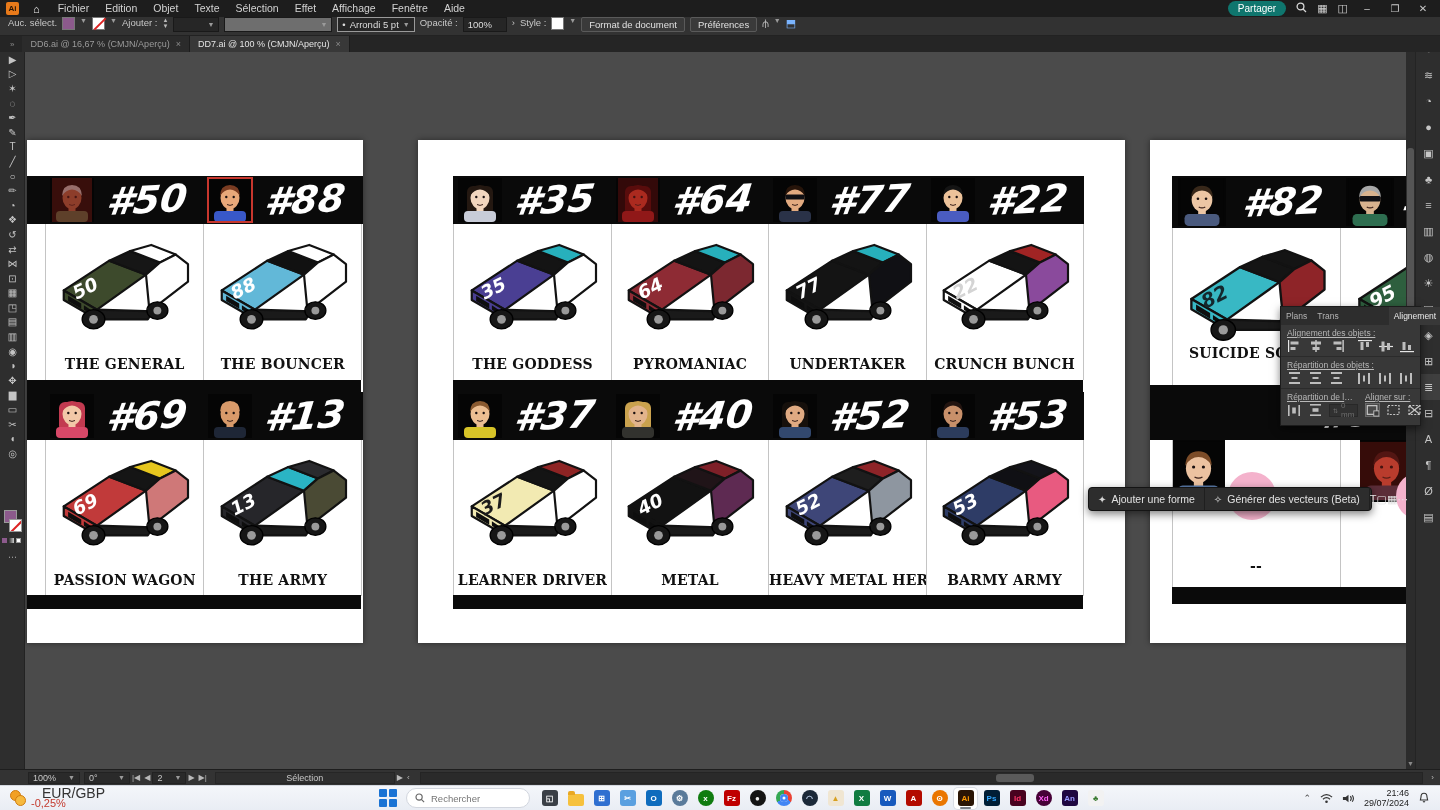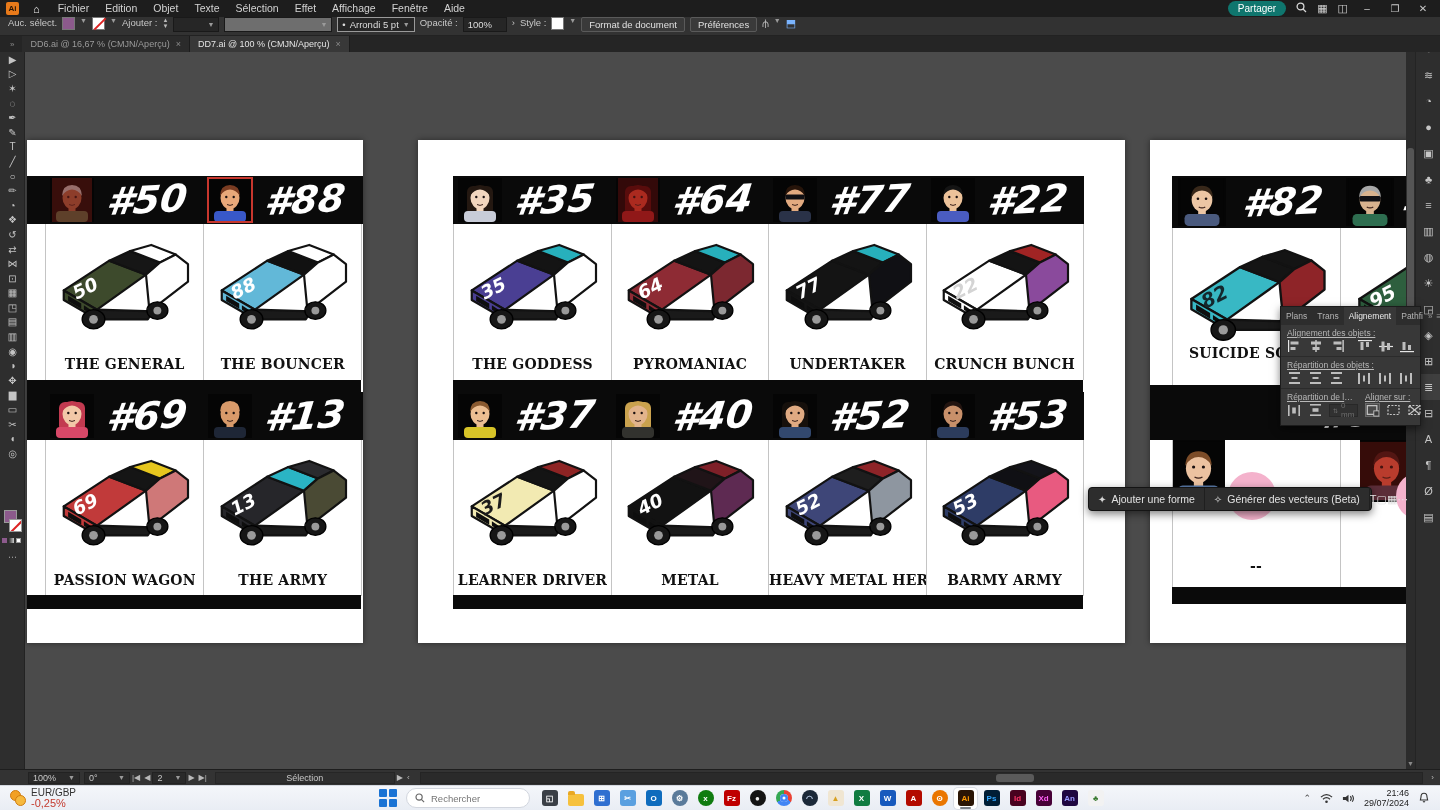--- a/index.html
+++ b/index.html
@@ -66,21 +66,21 @@
 
   
   #vscroll { position:absolute; left:1381px; top:0; width:9px; height:717px; background:#2c2c2c; }
   #vscroll .thumb { position:absolute; left:1px; top:96px; width:7px; height:210px; background:#555; border-radius:3px; }
   #vscroll .arr { position:absolute; left:0; bottom:2px; width:9px; text-align:center; color:#888; font-size:7px; }
 
   
   #align-panel { position:absolute; left:1280px; top:306px; width:141px; height:120px; background:#383838; border:1px solid #1c1c1c; box-shadow:0 3px 8px rgba(0,0,0,.5); z-index:70; font-size:8.5px; }
   #ap-tabs { height:18px; background:#2d2d2d; display:flex; align-items:stretch; color:#b4b4b4; }
   #ap-tabs .aptab { padding:0 5px; display:flex; align-items:center; font-size:8.5px; white-space:nowrap; }
-  #ap-tabs .aptab.active { background:#383838; color:#ececec; }
+  #ap-tabs .aptab.active { background:#383838; color:#ececec;margin-left:45px; }
   #ap-tabs .apmore { margin-left:auto; display:flex; align-items:center; gap:4px; color:#9a9a9a; padding-right:4px; font-size:8px; }
   .ap-label { color:#b8b8b8; padding:3px 6px 1px; white-space:nowrap;text-decoration:underline; }
   .ap-row { display:flex; align-items:center; padding:0 6px; gap:6px; }
   .ap-ic { width:15px; height:14px; display:flex; align-items:center; justify-content:center; }
   .ap-ic.boxed { background:#4a4a4a; border:1px solid #6a6a6a; }
   .ap-gap { width:10px; }
   .ap-spin { width:44px; height:13px; background:#313131; border:1px solid #282828; color:#6e6e6e; font-size:8px; display:flex; align-items:center; gap:3px; padding:0 3px; }
   .ap-sep { height:1px; background:#2b2b2b; margin:3px 0 0; }
 
   
@@ -97,21 +97,21 @@
   #hscroll { position:relative; flex:1; height:12px; margin:0 6px 0 8px; background:#2a2a2a; border:1px solid #242424; }
   #hscroll .thumb { position:absolute; left:575px; top:1px; width:38px; height:8px; background:#5a5a5a; border-radius:3px; }
 
   
   #wintaskbar { position:absolute; left:0; top:785px; width:1440px; height:25px; background:linear-gradient(#f4f6fa,#e9edf4); border-top:1px solid #d4d8e0; display:flex; align-items:center; z-index:80; }
   #widget { display:flex; align-items:center; gap:5px; margin-left:10px; width:140px; }
   #widget .coins { width:16px; height:16px; position:relative; }
   #widget .coins i { position:absolute; width:11px; height:11px; border-radius:50%; background:#f2a024; border:1px solid #d07c10; }
   #widget .coins i:nth-child(2) { left:5px; top:5px; background:#f6b93e; }
   #widget .wtxt { line-height:10px; }
-  #widget .pair { font-size:10px; color:#333; }
+  #widget .pair { font-size:14px; color:#333;margin-left:11px; }
   #widget .chg { font-size:11px; color:#c43a2e; }
   #start-btn { width:20px; height:20px; margin-left:228px; display:grid; grid-template-columns:8px 8px; grid-gap:1.5px; align-content:center; justify-content:center; }
   #start-btn b { width:8px; height:8px; background:#1a73d4; border-radius:1px; }
   #searchpill { width:124px; height:20px; border-radius:10px; background:#fff; border:1px solid #d2d6de; display:flex; align-items:center; gap:6px; padding:0 8px; margin-left:8px; }
   #searchpill input { border:none; outline:none; width:80px; font-size:9.5px; color:#555; background:transparent; font-family:"Liberation Sans",sans-serif; }
   #apps { display:flex; align-items:center; gap:3px; margin-left:8px; }
   .app { width:23px; height:21px; border-radius:4px; display:flex; align-items:center; justify-content:center; position:relative; }
   .app .sq { width:16px; height:16px; border-radius:3px; display:flex; align-items:center; justify-content:center; font-size:8px; font-weight:bold; }
   .app .ci { width:16px; height:16px; border-radius:50%; display:flex; align-items:center; justify-content:center; font-size:8px; font-weight:bold; }
   .app.active { background:#ffffff; box-shadow:0 0 0 1px #d8dce4; }
@@ -1163,21 +1163,21 @@
         <div class="app active">
           <span class="sq" style="background: rgb(42, 21, 5); color: rgb(255, 154, 0);">Ai</span>
         </div>
         <div class="app">
           <span class="sq" style="background: rgb(0, 30, 54); color: rgb(49, 168, 255);">Ps</span>
         </div>
         <div class="app">
           <span class="sq" style="background: rgb(73, 2, 31); color: rgb(255, 51, 102);">Id</span>
         </div>
         <div class="app">
-          <span class="sq" style="background: rgb(71, 1, 55); color: rgb(255, 97, 246);">Xd</span>
+          <span class="sq" style="background: rgb(71, 1, 55); color: rgb(255, 97, 246); border-radius: 8px;">Xd</span>
         </div>
         <div class="app">
           <span class="sq" style="background: rgb(31, 7, 64); color: rgb(153, 153, 255);">An</span>
         </div>
         <div class="app">
           <span class="sq" style="background: rgb(242, 242, 242); color: rgb(58, 122, 48);">♣</span>
         </div>
       </div>
     <div id="tray">
       <span class="chev">⌃</span>

